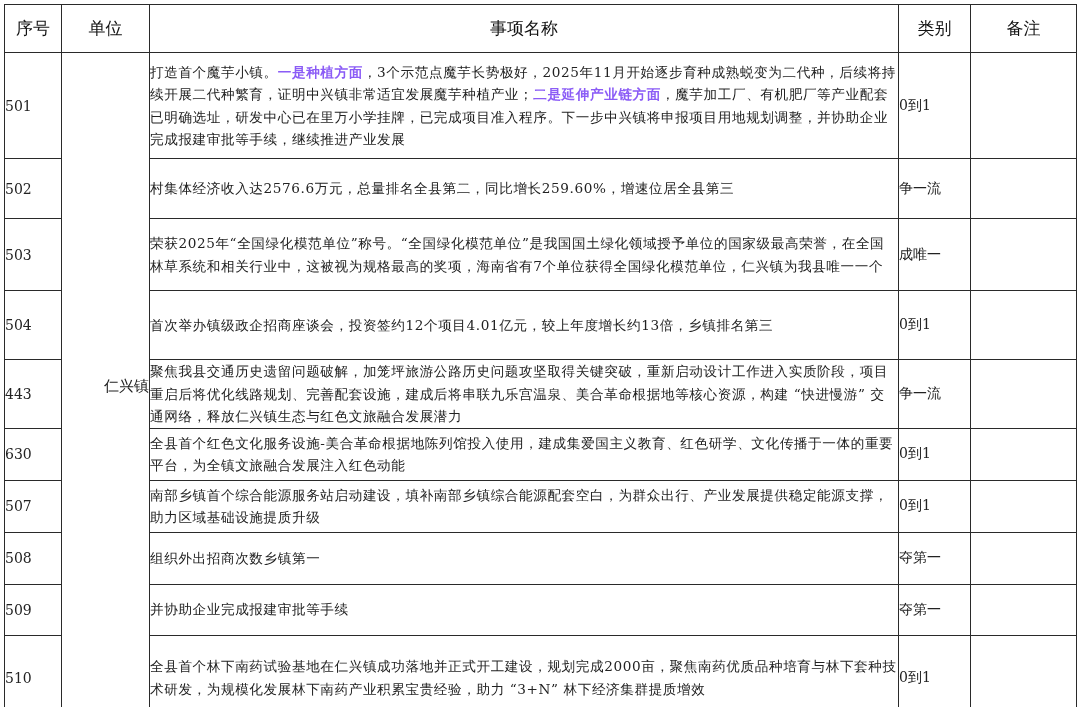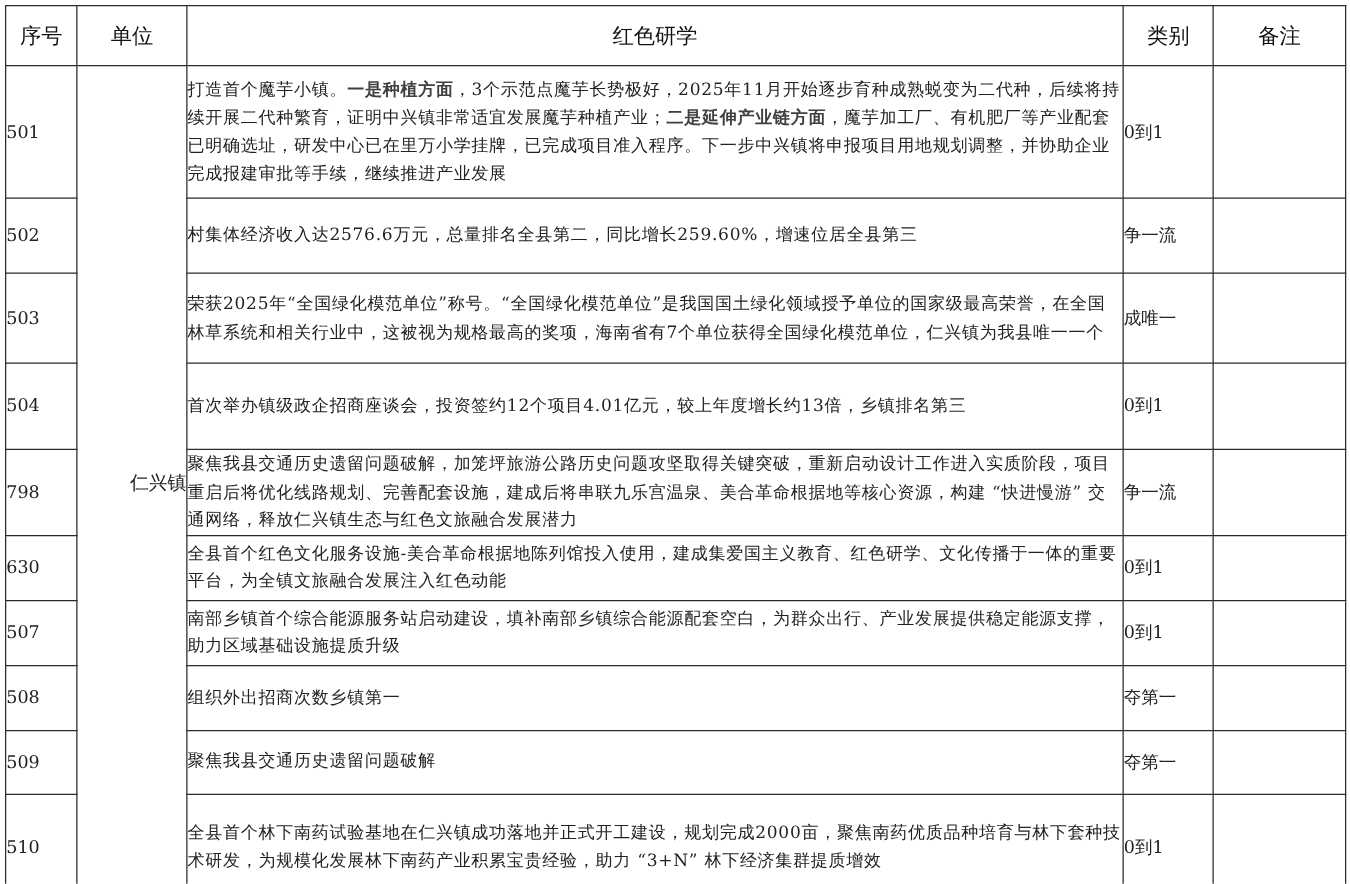--- a/index.html
+++ b/index.html
@@ -27,39 +27,39 @@
   }
   td.num, td.cat { text-align: left; font-size: 14px; }
   td.unit { text-align: right; font-size: 15px; }
   td.desc {
     font-size: 13.6px;
     line-height: 22.5px;
     padding: 0 4px 0 4px;
     text-align: left;
     letter-spacing: 0.6px;
   }
-  td.desc b { font-weight: bold; color: #404040; }
+  td.desc b { font-weight: bold; color: #8b5cf6; }
   td.note { }
 </style>
 </head>
 <body>
 
 <table class="grid">
   <colgroup>
     <col style="width:57px">
     <col style="width:88px">
     <col style="width:749px">
     <col style="width:72px">
     <col style="width:106px">
   </colgroup>
   <thead>
     <tr>
       <th>序号</th>
       <th>单位</th>
-      <th>红色研学</th>
+      <th>事项名称</th>
       <th>类别</th>
       <th>备注</th>
     </tr>
   </thead>
   <tbody>
     <tr style="height:106px">
       <td class="num">501</td>
       <td class="unit" rowspan="10">仁兴镇</td>
       <td class="desc"><span>打造首个魔芋小镇。</span><b>一是种植方面</b><span>，3个示范点魔芋长势极好，2025年11月开始逐步育种成熟蜕变为二代种，后续将持续开展二代种繁育，证明中兴镇非常适宜发展魔芋种植产业；</span><b>二是延伸产业链方面</b><span>，魔芋加工厂、有机肥厂等产业配套已明确选址，研发中心已在里万小学挂牌，已完成项目准入程序。下一步中兴镇将申报项目用地规划调整，并协助企业完成报建审批等手续，继续推进产业发展</span></td>
       <td class="cat">0到1</td>
@@ -77,21 +77,21 @@
       <td class="cat">成唯一</td>
       <td class="note"></td>
     </tr>
     <tr style="height:69px">
       <td class="num">504</td>
       <td class="desc">首次举办镇级政企招商座谈会，投资签约12个项目4.01亿元，较上年度增长约13倍，乡镇排名第三</td>
       <td class="cat">0到1</td>
       <td class="note"></td>
     </tr>
     <tr style="height:67px">
-      <td class="num">798</td>
+      <td class="num">443</td>
       <td class="desc">聚焦我县交通历史遗留问题破解，加笼坪旅游公路历史问题攻坚取得关键突破，重新启动设计工作进入实质阶段，项目重启后将优化线路规划、完善配套设施，建成后将串联九乐宫温泉、美合革命根据地等核心资源，构建 “快进慢游” 交通网络，释放仁兴镇生态与红色文旅融合发展潜力</td>
       <td class="cat">争一流</td>
       <td class="note"></td>
     </tr>
     <tr style="height:52px">
       <td class="num">630</td>
       <td class="desc">全县首个红色文化服务设施-美合革命根据地陈列馆投入使用，建成集爱国主义教育、红色研学、文化传播于一体的重要平台，为全镇文旅融合发展注入红色动能</td>
       <td class="cat">0到1</td>
       <td class="note"></td>
     </tr>
@@ -102,21 +102,21 @@
       <td class="note"></td>
     </tr>
     <tr style="height:52px">
       <td class="num">508</td>
       <td class="desc">组织外出招商次数乡镇第一</td>
       <td class="cat">夺第一</td>
       <td class="note"></td>
     </tr>
     <tr style="height:51px">
       <td class="num">509</td>
-      <td class="desc">聚焦我县交通历史遗留问题破解</td>
+      <td class="desc">并协助企业完成报建审批等手续</td>
       <td class="cat">夺第一</td>
       <td class="note"></td>
     </tr>
     <tr style="height:85px">
       <td class="num">510</td>
       <td class="desc">全县首个林下南药试验基地在仁兴镇成功落地并正式开工建设，规划完成2000亩，聚焦南药优质品种培育与林下套种技术研发，为规模化发展林下南药产业积累宝贵经验，助力 “3+N” 林下经济集群提质增效</td>
       <td class="cat">0到1</td>
       <td class="note"></td>
     </tr>
   </tbody>

